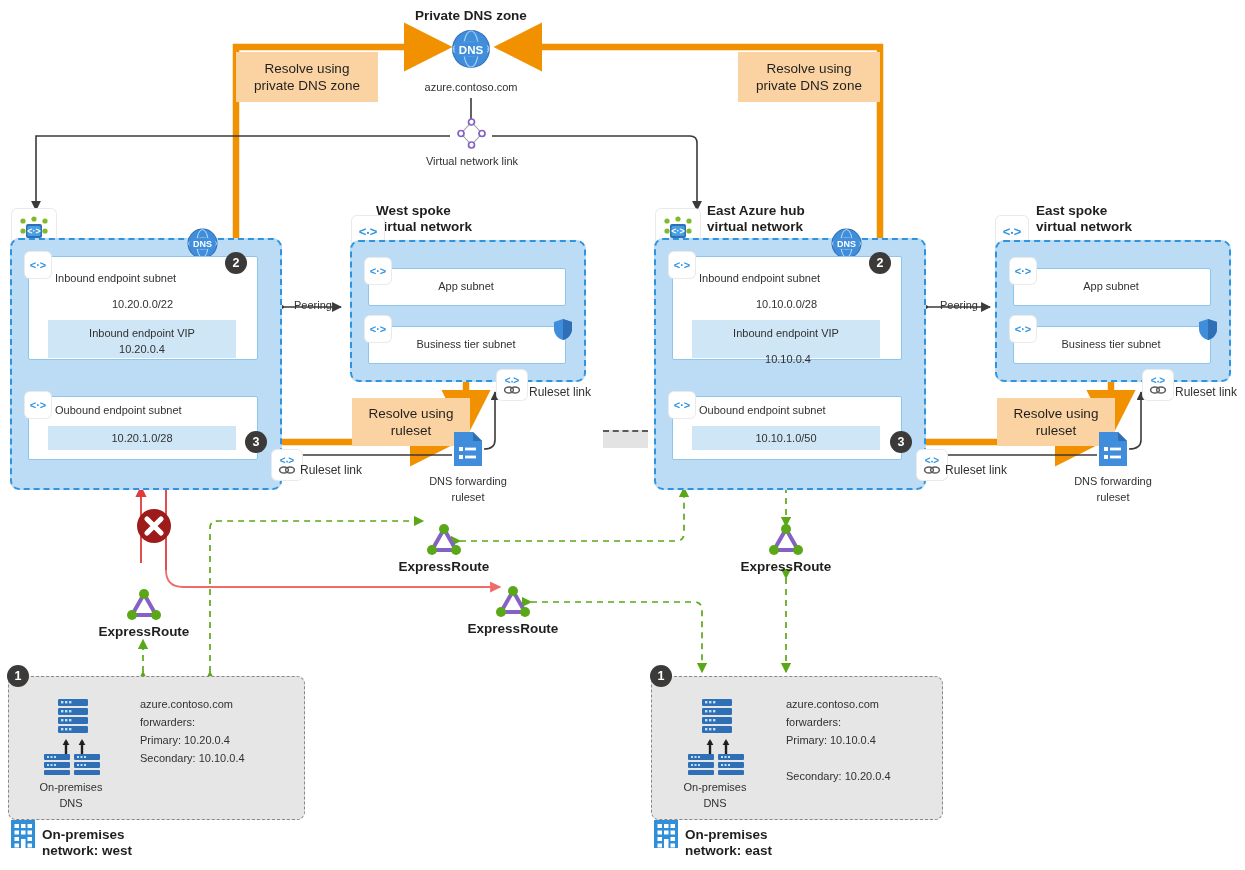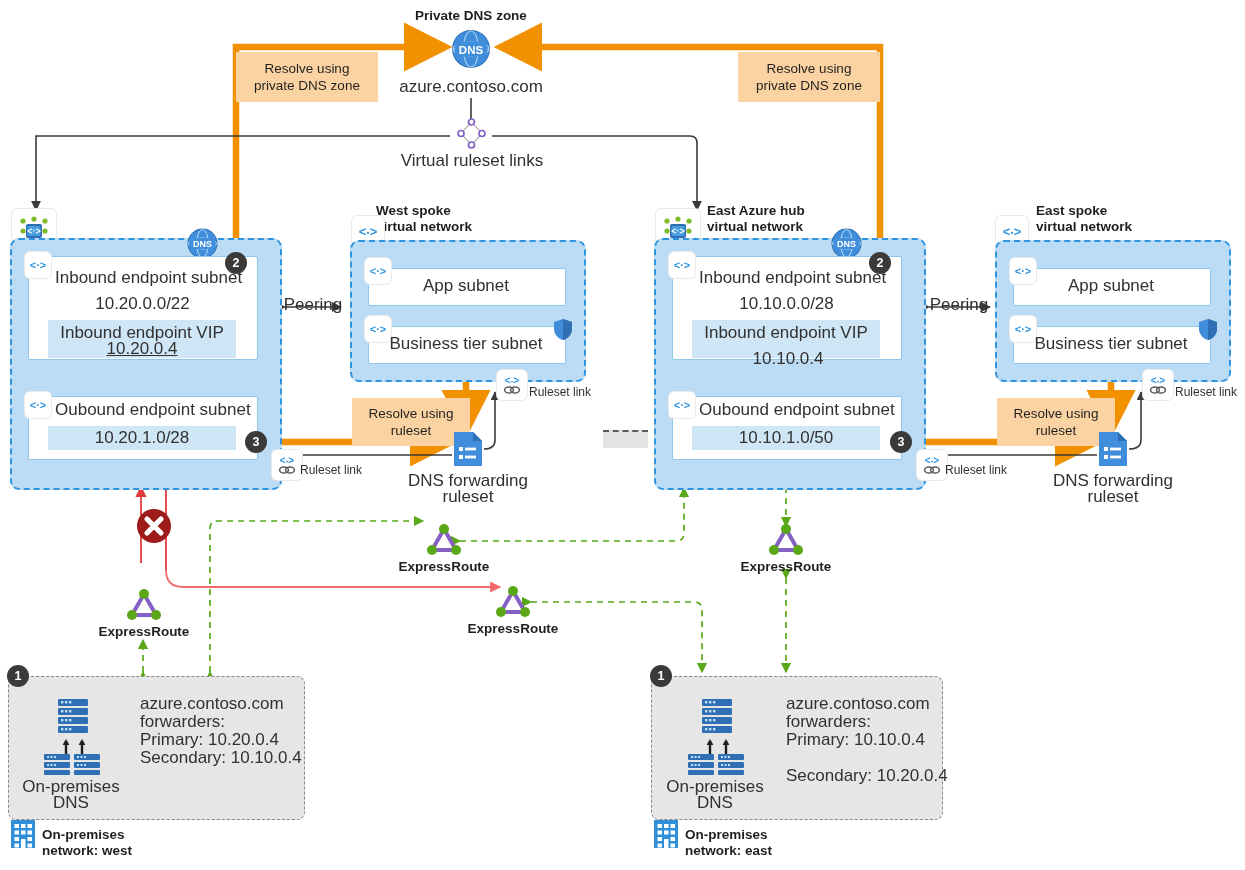--- a/index.html
+++ b/index.html
@@ -4,21 +4,21 @@
 <style>
   html,body{margin:0;padding:0;background:#ffffff;}
   body{width:1245px;height:870px;position:relative;overflow:hidden;
        font-family:"Liberation Sans","DejaVu Sans",sans-serif;color:#201f1e;}
   .stage{position:absolute;left:0;top:0;width:1245px;height:870px;}
   svg.layer{position:absolute;left:0;top:0;width:1245px;height:870px;pointer-events:none;}
   .abs{position:absolute;}
 
   
   .ttl{font-weight:bold;font-size:13.5px;line-height:16px;color:#201f1e;}
-  .lbl{font-size:17px;line-height:16px;color:#323130;}
+  .lbl{font-size:11px;line-height:16px;color:#323130;}
   .lbl-sm{font-size:12px;line-height:15px;color:#323130;}
   .ctr{text-align:center;}
 
   
   .vnet{position:absolute;border:2px dashed #2f94e0;border-radius:9px;background:#bcdcf5;}
   .vnet.hub{background:#bcdcf5;}
   .subnet{position:absolute;border:1px solid #8ec5ea;background:#ffffff;border-radius:2px;}
   .subnet-in{position:absolute;background:#cfe6f7;}
 
   
@@ -146,21 +146,21 @@
     <line x1="15.5" y1="4" x2="26" y2="15.5" stroke="#9a9a9a" stroke-width="1.1"></line>
     <line x1="26" y1="15.5" x2="15.5" y2="27" stroke="#9a9a9a" stroke-width="1.1"></line>
     <line x1="15.5" y1="27" x2="5" y2="15.5" stroke="#9a9a9a" stroke-width="1.1"></line>
     <line x1="5" y1="15.5" x2="15.5" y2="4" stroke="#9a9a9a" stroke-width="1.1"></line>
     <circle cx="15.5" cy="4" r="3" fill="#fff" stroke="#8661c5" stroke-width="1.7"></circle>
     <circle cx="26" cy="15.5" r="3" fill="#fff" stroke="#8661c5" stroke-width="1.7"></circle>
     <circle cx="15.5" cy="27" r="3" fill="#fff" stroke="#8661c5" stroke-width="1.7"></circle>
     <circle cx="5" cy="15.5" r="3" fill="#fff" stroke="#8661c5" stroke-width="1.7"></circle>
   </svg>
 </div>
-<div class="abs lbl ctr" style="left:391px;top:153px;width:162px;">Virtual ruleset links</div>
+<div class="abs lbl ctr" style="left:391px;top:153px;width:162px;">Virtual network link</div>
 
 <div class="callout" style="left:236px;top:52px;width:142px;height:50px;">Resolve using<br>private DNS zone</div>
 <div class="callout" style="left:738px;top:52px;width:142px;height:50px;">Resolve using<br>private DNS zone</div>
 
 <div class="abs ttl" style="left:62px;top:203px;width:160px;margin-top:43px;">West Azure hub<br>virtual network</div>
 
 <div class="tile" style="left:12px;top:209px;width:44px;height:44px;">
   <svg width="34" height="34" viewBox="0 0 34 34">
     <rect x="9" y="10" width="16" height="14" rx="2" fill="#2f6fb5"></rect>
     <rect x="10.5" y="12" width="13" height="10" rx="1.5" fill="#4a9fe0"></rect>
@@ -192,21 +192,21 @@
 <div class="subnet" style="left:28px;top:256px;width:228px;height:102px;"></div>
 <div class="tile" style="left:25px;top:252px;width:26px;height:26px;">
   <svg width="20" height="20" viewBox="0 0 20 20">
     <text x="10" y="14" text-anchor="middle" fill="#2f94e0" font-size="11" font-family="Liberation Sans, sans-serif" font-weight="bold">&lt;·&gt;</text>
   </svg>
 </div>
 <div class="abs lbl" style="left:55px;top:270px;width:200px;">Inbound endpoint subnet</div>
 <div class="abs lbl ctr" style="left:40px;top:296px;width:205px;">10.20.0.0/22</div>
 <div class="subnet-in" style="left:48px;top:320px;width:188px;height:38px;"></div>
 <div class="abs lbl ctr" style="left:48px;top:325px;width:188px;">Inbound endpoint VIP</div>
-<div class="abs lbl ctr" style="left:48px;top:341px;width:188px;text-decoration:underline;">10.20.0.4</div>
+<div class="abs lbl ctr" style="left:48px;top:341px;width:188px;">10.20.0.4</div>
 
 <div class="numb" style="left:225px;top:252px;">2</div>
 
 <div class="subnet" style="left:28px;top:396px;width:228px;height:62px;"></div>
 <div class="tile" style="left:25px;top:392px;width:26px;height:26px;">
   <svg width="20" height="20" viewBox="0 0 20 20">
     <text x="10" y="14" text-anchor="middle" fill="#2f94e0" font-size="11" font-family="Liberation Sans, sans-serif" font-weight="bold">&lt;·&gt;</text>
   </svg>
 </div>
 <div class="abs lbl" style="left:55px;top:402px;width:200px;">Oubound endpoint subnet</div>

